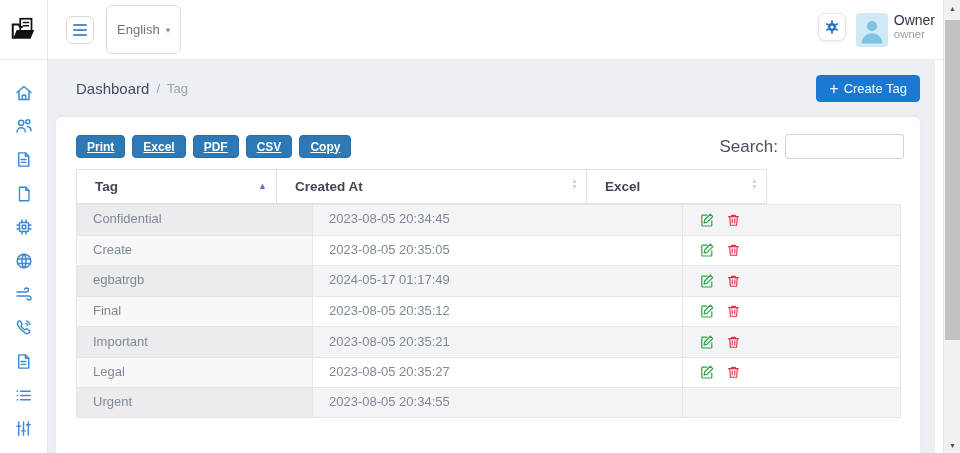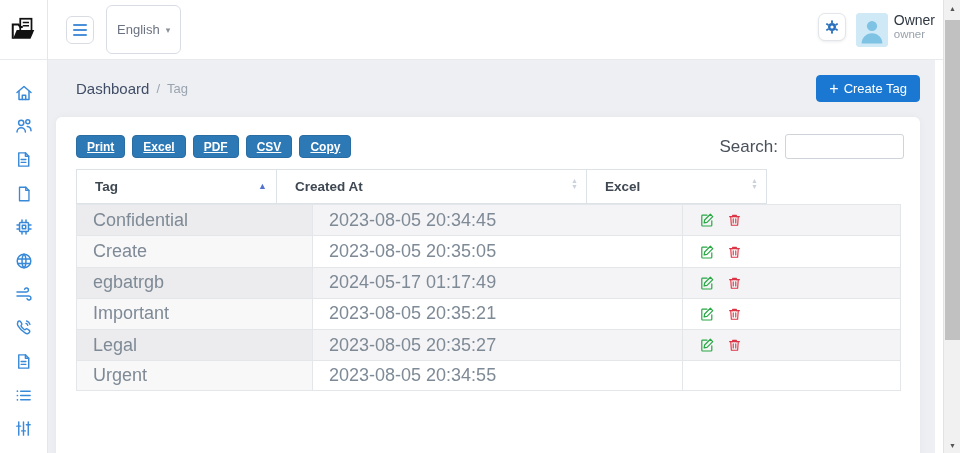--- a/index.html
+++ b/index.html
@@ -65,21 +65,21 @@
     font-size:13px; font-family:"Liberation Sans","DejaVu Sans",sans-serif; }
 
   table { border-collapse:collapse; table-layout:fixed; }
   .t-head { width:690px; }
   .t-head th { border:1px solid #dde2e6; background:#fff; text-align:left; font-size:13.5px;
     color:#3f4852; font-weight:700; padding:9px 10px 9px 18px; position:relative; cursor:pointer; }
   .sort-asc { position:absolute; right:9px; top:11px; font-size:9px; color:#5472d3; }
   .sort-both { position:absolute; right:8px; top:8px; display:flex; flex-direction:column;
     font-size:7px; line-height:6px; color:#ccd2d9; }
   .t-body { width:824px; }
-  .t-body td { border:1px solid #e4e7ea; font-size:18px; color:#7e8a96;
+  .t-body td { border:1px solid #e4e7ea; font-size:13px; color:#7e8a96;
     padding:6px 10px 7px 16px; line-height:16px; }
   .t-body tr:nth-child(odd) td { background:#f4f4f6; }
   .t-body tr:nth-child(odd) td:first-child { background:#ececee; }
   .t-body tr:nth-child(even) td { background:#fff; }
   .t-body tr:nth-child(even) td:first-child { background:#f8f8f9; }
   .action-cell { white-space:nowrap; }
   .icon-btn { display:inline-block; vertical-align:middle; cursor:pointer; margin-right:7px; line-height:0; }
 </style>
 </head>
 <body>
@@ -326,20 +326,40 @@
         <svg width="15" height="16" viewBox="0 0 20 20" fill="none" stroke="#dc3545" stroke-width="1.5" stroke-linecap="round" stroke-linejoin="round">
           <path d="M3.5 5.5h13"></path>
                   <path d="M7.5 5.5V3.8h5v1.7"></path>
           <path d="M5 5.5l.8 11.5h8.4l.8-11.5"></path>
           <path d="M8.3 8.5v5.5M11.7 8.5v5.5"></path>
         </svg>
       </span>
     </td>
   </tr>
 
+  <tr>
+    <td>Final</td>
+    <td>2023-08-05 20:35:12</td>
+    <td class="action-cell">
+      <span class="icon-btn">
+        <svg width="16" height="16" viewBox="0 0 20 20" fill="none" stroke="#28a745" stroke-width="1.5" stroke-linecap="round" stroke-linejoin="round">
+          <path d="M16 11v5.5a1 1 0 0 1-1 1H4.5a1 1 0 0 1-1-1V5a1 1 0 0 1 1-1H10"></path>
+          <path d="M14.2 2.8l3 3L10 13l-3.6.6L7 10z"></path>
+        </svg>
+      </span>
+      <span class="icon-btn">
+        <svg width="15" height="16" viewBox="0 0 20 20" fill="none" stroke="#dc3545" stroke-width="1.5" stroke-linecap="round" stroke-linejoin="round">
+          <path d="M3.5 5.5h13"></path>
+                  <path d="M7.5 5.5V3.8h5v1.7"></path>
+          <path d="M5 5.5l.8 11.5h8.4l.8-11.5"></path>
+          <path d="M8.3 8.5v5.5M11.7 8.5v5.5"></path>
+        </svg>
+      </span>
+    </td>
+  </tr>
 
 
   <tr>
     <td>Important</td>
     <td>2023-08-05 20:35:21</td>
     <td class="action-cell">
       <span class="icon-btn">
         <svg width="16" height="16" viewBox="0 0 20 20" fill="none" stroke="#28a745" stroke-width="1.5" stroke-linecap="round" stroke-linejoin="round">
           <path d="M16 11v5.5a1 1 0 0 1-1 1H4.5a1 1 0 0 1-1-1V5a1 1 0 0 1 1-1H10"></path>
           <path d="M14.2 2.8l3 3L10 13l-3.6.6L7 10z"></path>

